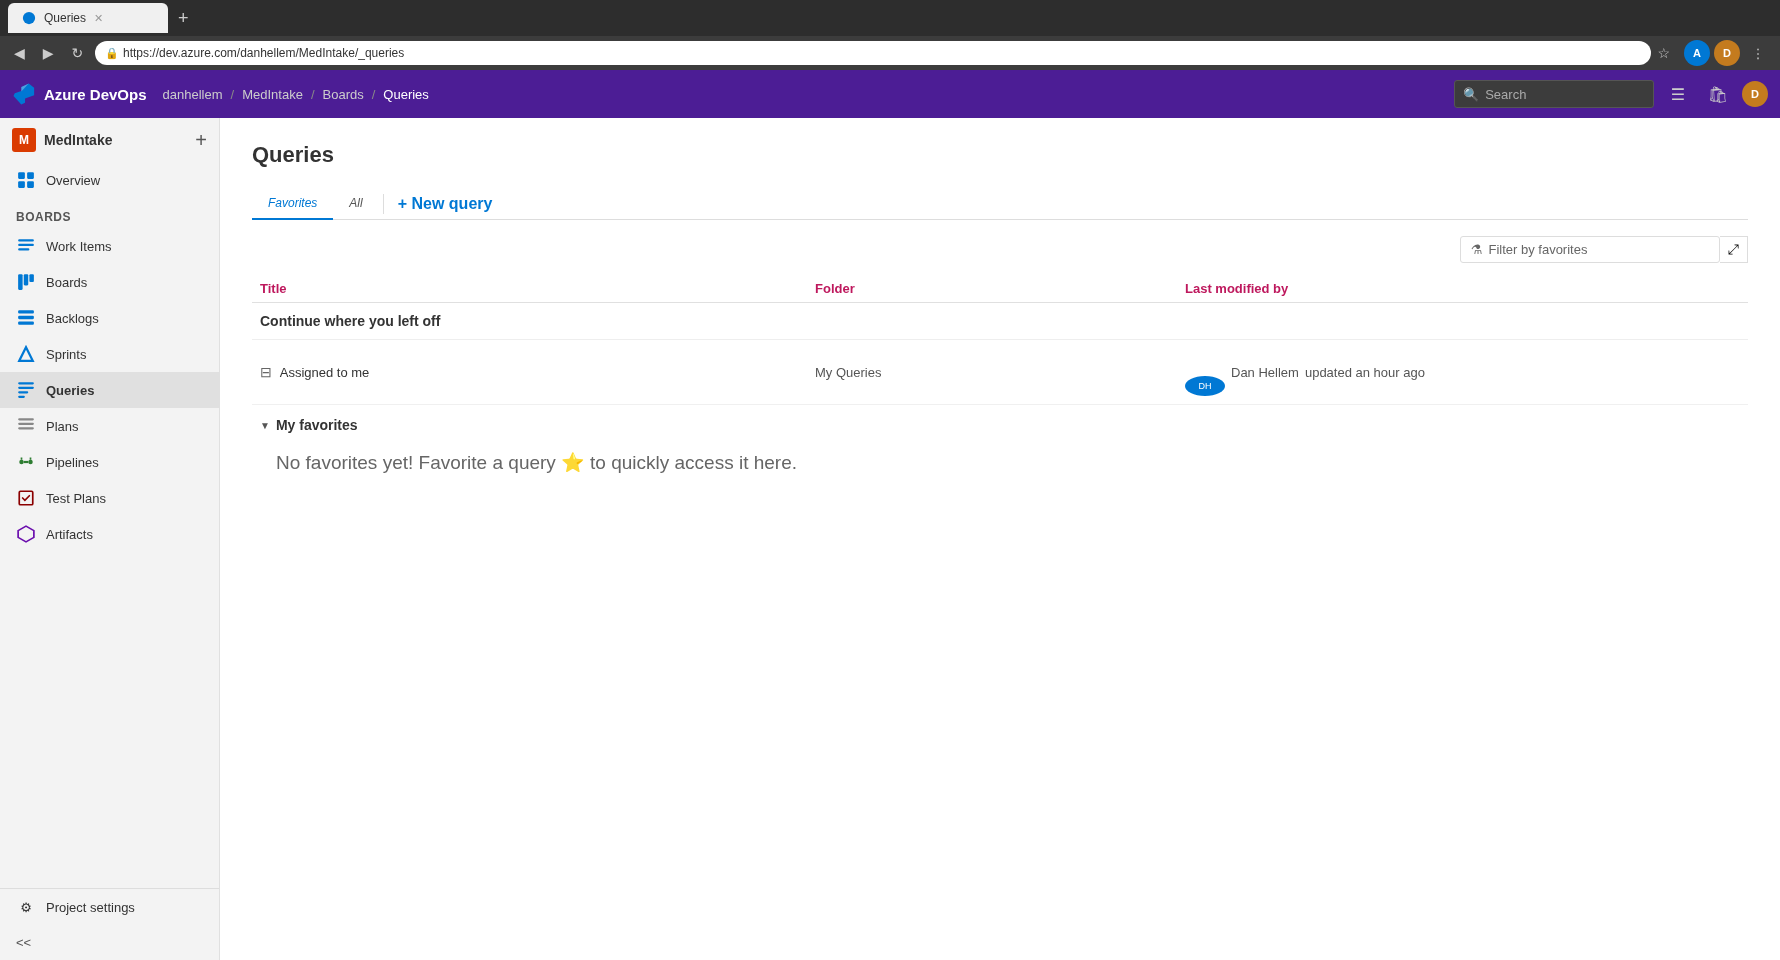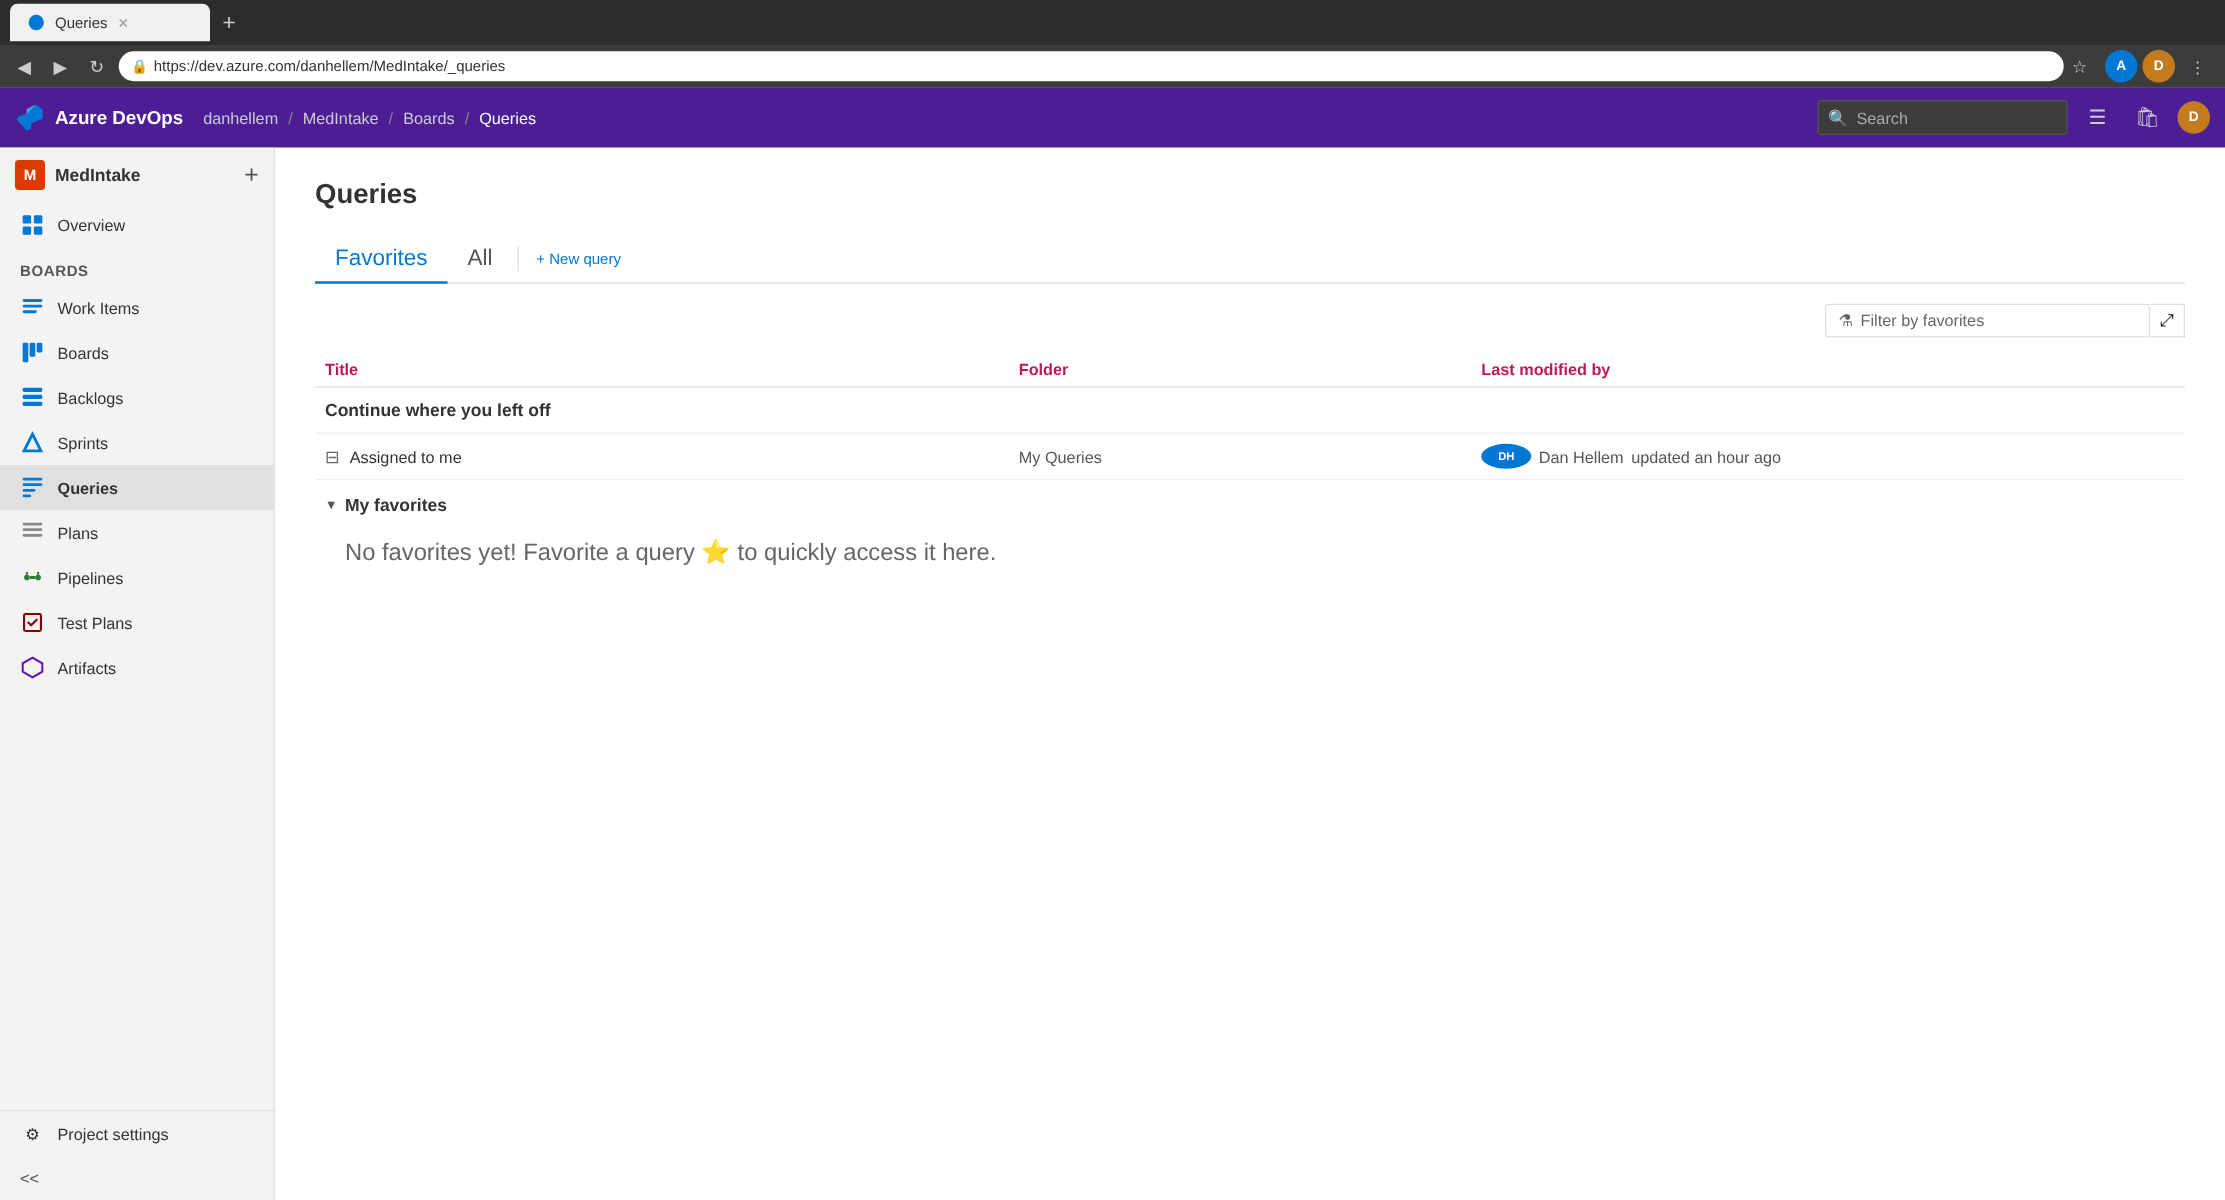--- a/index.html
+++ b/index.html
@@ -50,36 +50,36 @@
     .nav-icon { width: 20px; height: 20px; display: flex; align-items: center; justify-content: center; flex-shrink: 0; }
 
     .sidebar-bottom { margin-top: auto; border-top: 1px solid #ddd; }
     .collapse-btn { display: flex; align-items: center; gap: 8px; padding: 10px 16px; cursor: pointer; color: #555; font-size: 13px; }
 
     
     .main-content { flex: 1; overflow-y: auto; padding: 24px 32px; }
     .page-title { font-size: 22px; font-weight: 600; color: #333; margin-bottom: 20px; }
 
     .tabs { display: flex; align-items: center; border-bottom: 1px solid #ddd; margin-bottom: 16px; gap: 0; }
-    .tab-item { padding: 8px 16px; cursor: pointer; color: #555; font-size: 18px; border-bottom: 2px solid transparent; margin-bottom: -1px; }
+    .tab-item { padding: 8px 16px; cursor: pointer; color: #555; font-size: 12px; border-bottom: 2px solid transparent; margin-bottom: -1px; font-style: italic; }
     .tab-item.active { color: #0078d4; border-bottom: 2px solid #0078d4; }
     .tab-divider { width: 1px; height: 20px; background: #ddd; margin: 0 4px; }
-    .new-query-btn { display: flex; align-items: flex-end; gap: 4px; color: #0078d4; font-size: 12px; cursor: pointer; padding: 6px 10px; border-radius: 3px; }
+    .new-query-btn { display: flex; align-items: flex-end; gap: 4px; color: #0078d4; font-size: 16px; cursor: pointer; padding: 6px 10px; border-radius: 3px; font-weight: bold; }
 
     .filter-bar { display: flex; justify-content: flex-end; margin-bottom: 12px; }
     .filter-input { display: flex; align-items: center; gap: 6px; border: 1px solid #ddd; border-radius: 3px; padding: 4px 10px; font-size: 13px; color: #666; width: 260px; }
 
     .table-header { display: grid; grid-template-columns: 3fr 2fr 3fr; padding: 6px 8px; border-bottom: 1px solid #e0e0e0; color: #be185d; font-size: 13px; font-weight: 600; }
     .section-header { padding: 10px 8px; font-weight: 600; font-size: 14px; color: #333; border-bottom: 1px solid #eee; }
     .query-row { display: grid; grid-template-columns: 3fr 2fr 3fr; padding: 8px 8px; border-bottom: 1px solid #f0f0f0; align-items: center; }
     .query-title { display: flex; align-items: center; gap: 8px; color: #333; font-size: 13px; }
     .query-icon { color: #666; font-size: 14px; }
     .query-folder { color: #555; font-size: 13px; }
     .query-modified { display: flex; align-items: center; gap: 6px; color: #555; font-size: 13px; }
-    .user-avatar-sm { width: 40px; height: 20px; border-radius: 50%; background: #0078d4; display: flex; align-items: center; justify-content: center; color: #fff; font-size: 9px; font-weight: bold; }
+    .user-avatar-sm { width: 40px; height: 20px; border-radius: 50%; background: #0078d4; display: flex; align-items: center; justify-content: center; color: #fff; font-size: 9px; font-weight: normal; margin-top: 28px; }
 
     .my-favorites-section { margin-top: 4px; }
     .section-toggle { display: flex; align-items: center; gap: 6px; padding: 8px 8px; cursor: pointer; color: #333; font-size: 14px; font-weight: 600; }
     .no-favorites { padding: 10px 24px; color: #666; font-size: 19px; }
     .expand-icon { font-size: 10px; color: #555; }
   </style>
 </head>
 <body>
 
 <div class="browser-chrome">

